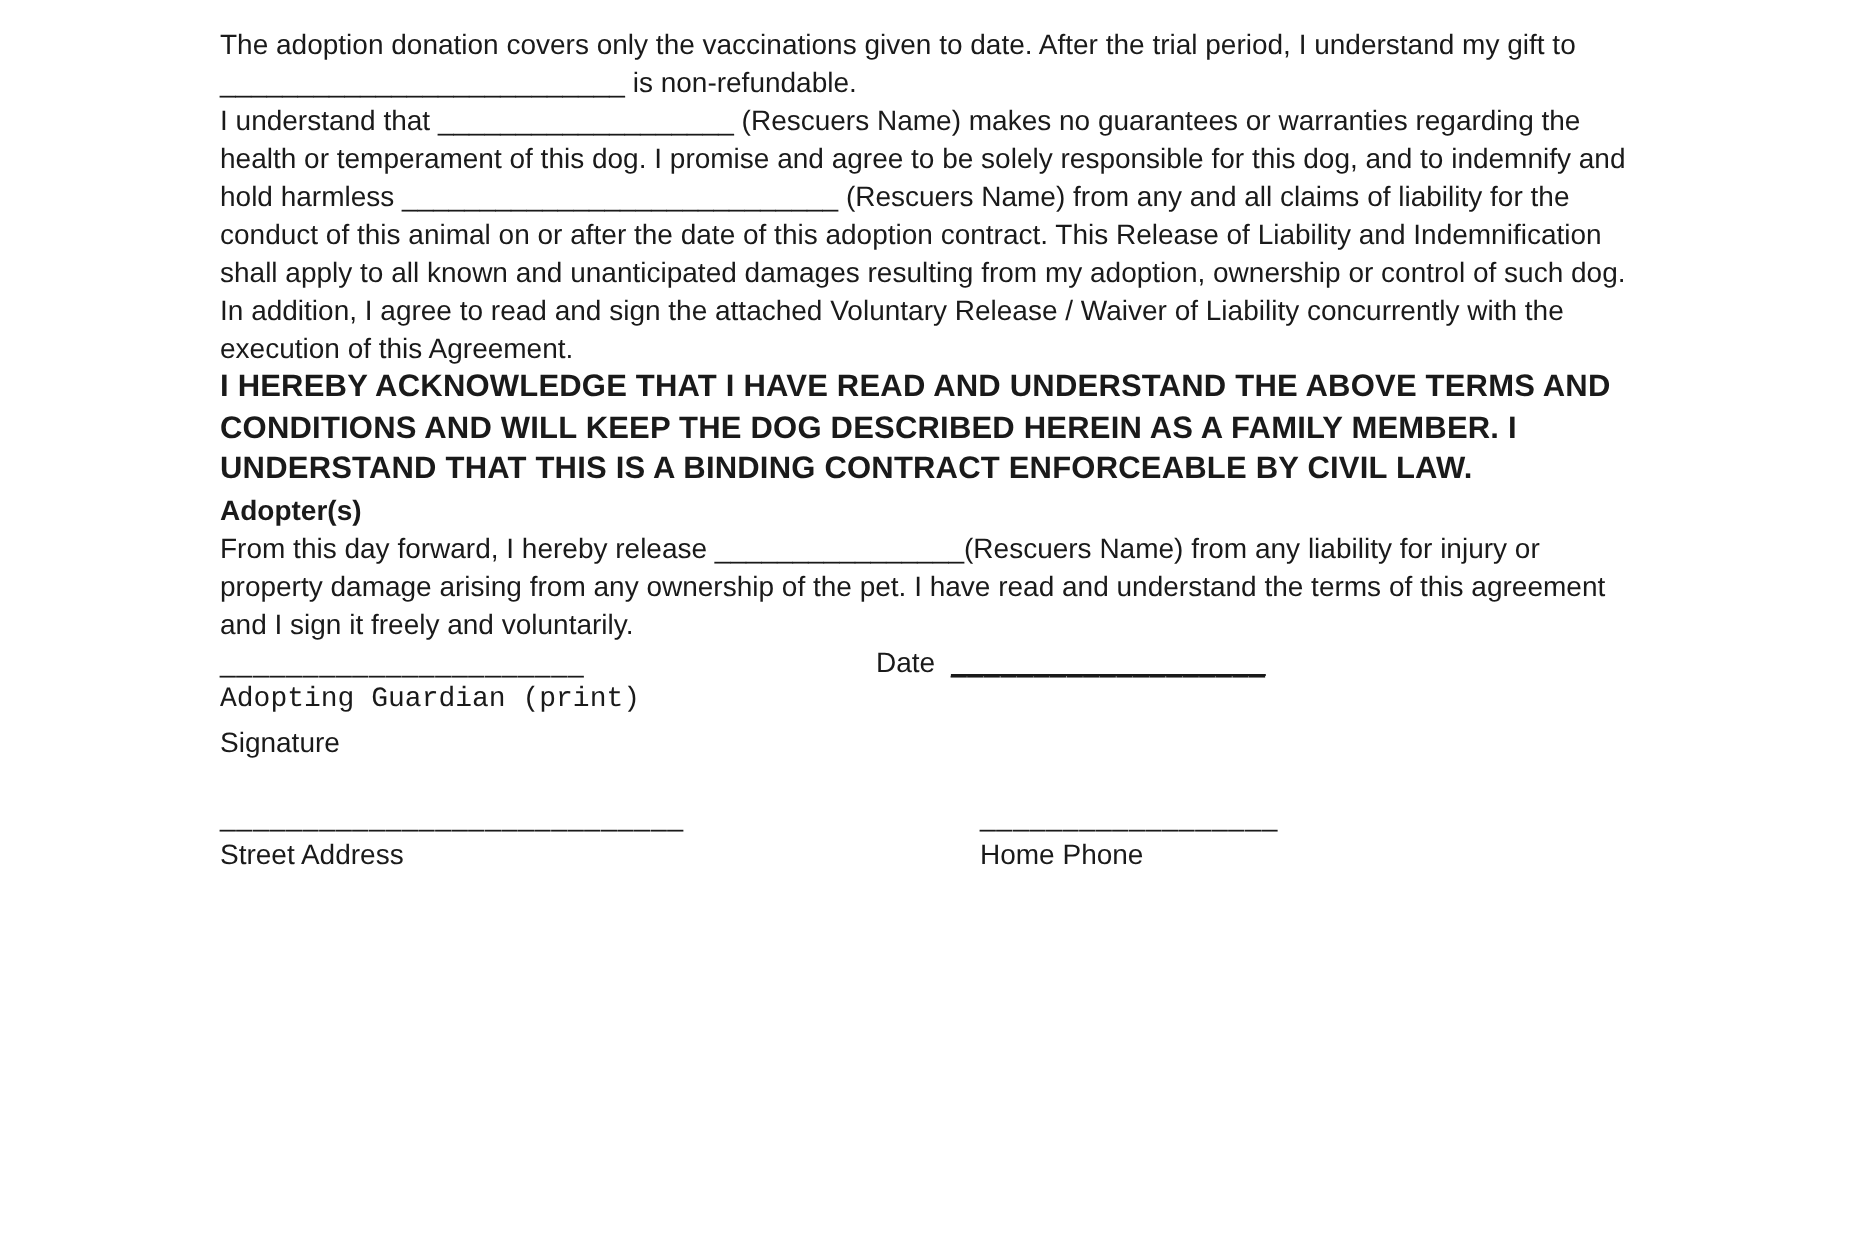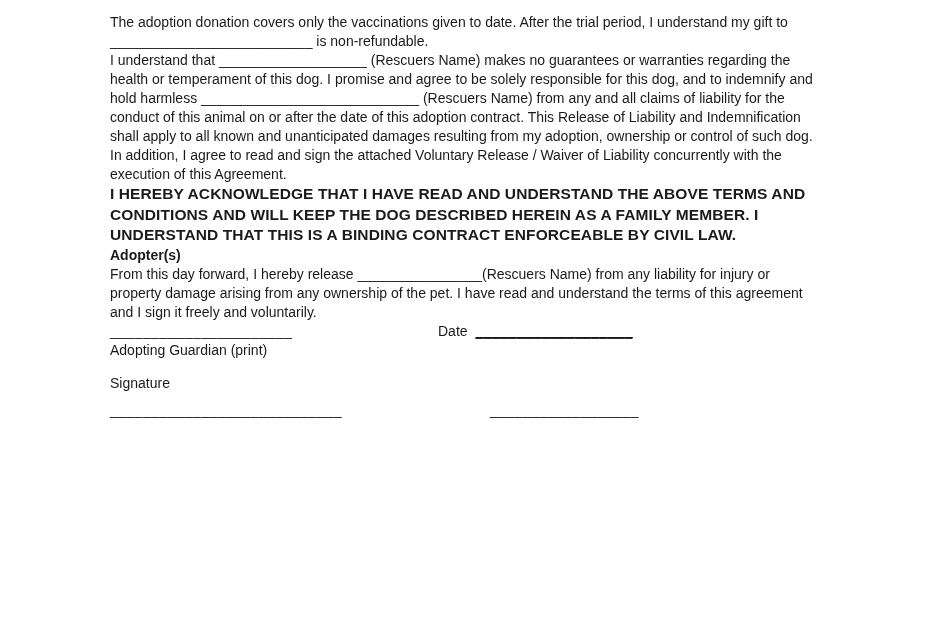--- a/index.html
+++ b/index.html
@@ -31,22 +31,22 @@
     font-weight: bold;
     margin-bottom: 17px;
   }
   .row { display: flex; align-items: baseline; }
   .colA { width: 328px; flex: 0 0 328px; }
   .colB { width: 380px; flex: 0 0 380px; }
   .blank { white-space: nowrap; letter-spacing: 0.5px; }
   .date-group span { display: inline; text-align: right; }
   .date-group .blank { margin-left: 4px; text-decoration: underline; }
   .label-line { }
-  .mb-gap { margin-bottom: 14px; }
-  .mb-gap2 { margin-bottom: 8px; }
+  .mb-gap { margin-bottom: 2px; font-family: Liberation Mono, monospace; }
+  .mb-gap2 { margin-bottom: 18px; }
 </style>
 </head>
 <body>
 
 <div class="page">
 
   <p class="para p1">The adoption donation covers only the vaccinations given to date. After the trial period, I understand my gift to __________________________ is non-refundable.</p>
 
   <p class="para p2">I understand that ___________________ (Rescuers Name) makes no guarantees or warranties regarding the health or temperament of this dog. I promise and agree to be solely responsible for this dog, and to indemnify and hold harmless ____________________________ (Rescuers Name) from any and all claims of liability for the conduct of this animal on or after the date of this adoption contract. This Release of Liability and Indemnification shall apply to all known and unanticipated damages resulting from my adoption, ownership or control of such dog. In addition, I agree to read and sign the attached Voluntary Release / Waiver of Liability concurrently with the execution of this Agreement.</p>
 
@@ -64,14 +64,18 @@
     </span>
   </div>
   <div class="label-line mb-gap">Adopting Guardian (print)</div>
 
   <div class="label-line mb-gap2">Signature</div>
 
   <div class="row">
     <span class="colB blank">____________________________</span>
     <span class="blank">__________________</span>
   </div>
+  <div class="row">
+    <span class="colB">Street Address</span>
+    <span>Home Phone</span>
+  </div>
 
 </div>
 
 </body></html>

